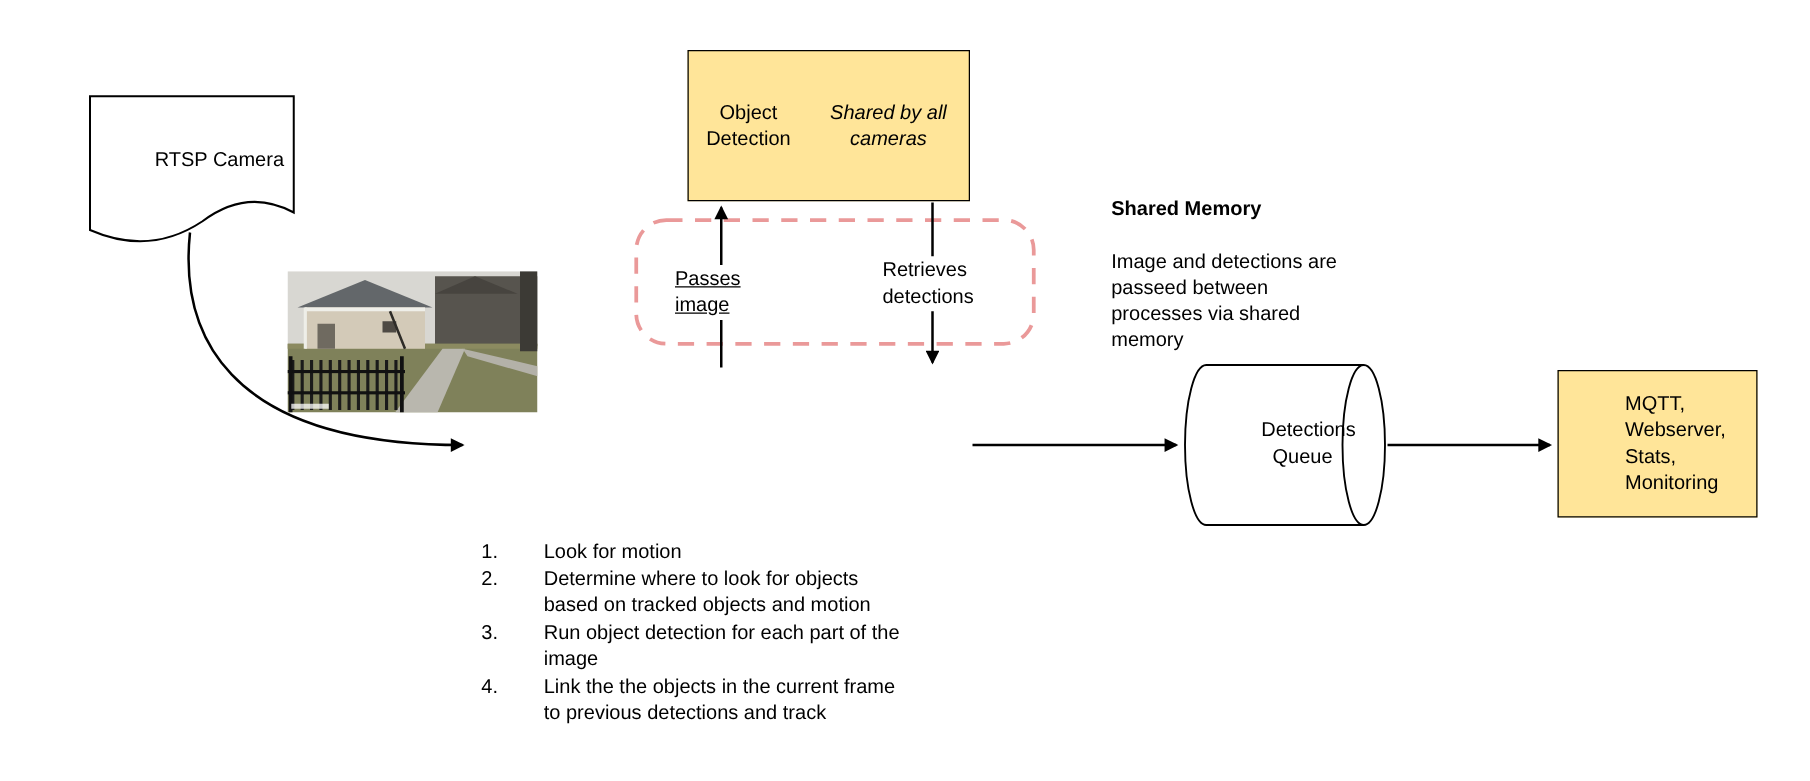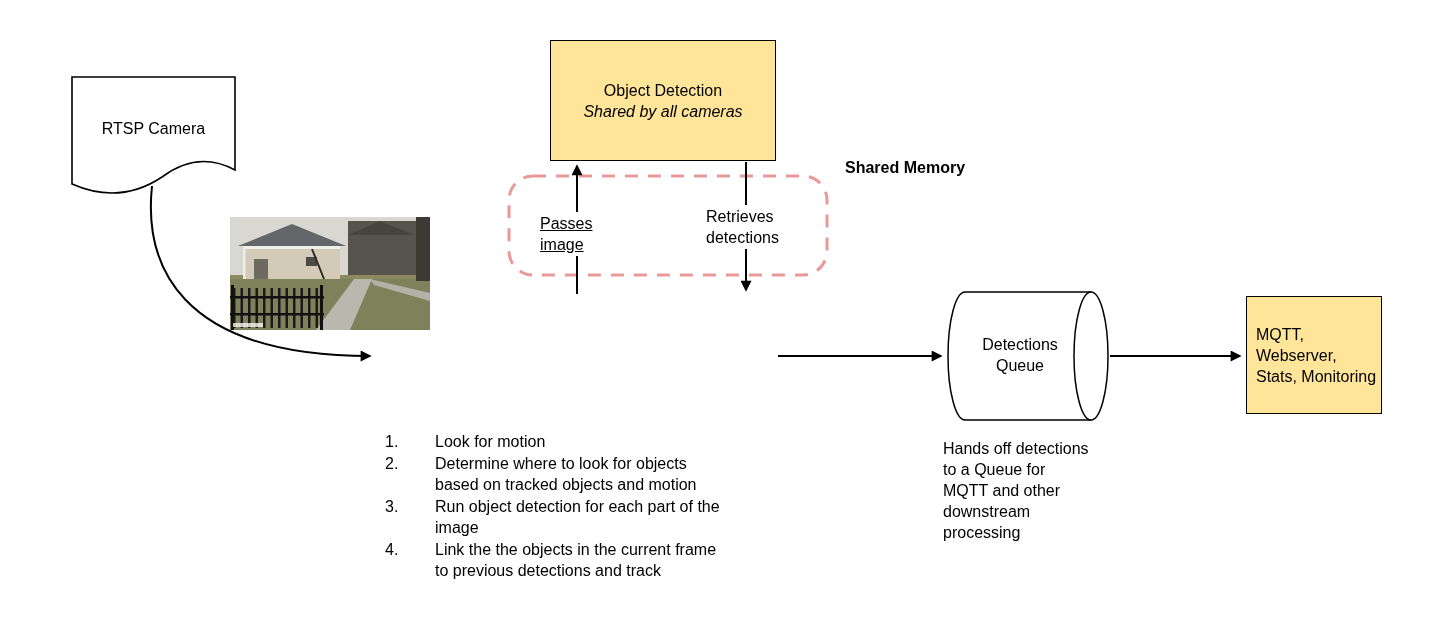--- a/index.html
+++ b/index.html
@@ -8,32 +8,32 @@
   .layer { position: absolute; left: 0; top: 0; }
 
   .box {
     position: absolute;
     background: #FFE599;
     border: 1.5px solid #000;
     font-size: 16px;
     line-height: 21px;
     color: #000;
   }
-  .box.center-flex { display: flex; flex-direction: column; align-items: center; justify-content: center; text-align: center; }
+  .box.center-flex { display: flex; flex-direction: row; align-items: center; justify-content: center; text-align: center; }
 
-  .t { position: absolute; font-size: 16px; line-height: 21px; color: #000; white-space: pre-line; }
+  .t { position: absolute; font-size: 16px; line-height: 21px; color: #000; white-space: pre-line; padding-left: 44px; }
   .bold { font-weight: bold; }
   .italic { font-style: italic; }
   .edge-label { background: #ffffff; padding: 1px 3px; }
 
   
   .rtsp-label     { left: 72px;  top: 118px; width: 163px; text-align: center; }
   .obj-detect     { left: 550px; top: 40px;  width: 226px; height: 121px; }
   .camera-n       { left: 375px; top: 295px; width: 401px; height: 123px; }
-  .outputs        { left: 1246px; top: 296px; width: 136px; height: 118px; display: flex; align-items: center; padding-left: 9px; text-align: left; }
+  .outputs        { left: 1246px; top: 296px; width: 160px; height: 118px; display: flex; align-items: center; padding-left: 9px; text-align: left; }
   .queue-label    { left: 965px; top: 334px; width: 110px; text-align: center; }
 
   .passes-label    { left: 537px; top: 212px; text-decoration: underline; }
   .retrieves-label { left: 703px; top: 205px; }
 
   .shared-mem   { left: 845px; top: 136px; }
   .fetch-text   { left: 45px;  top: 343px; }
   .handsoff-text{ left: 943px; top: 438px; }
 
   
@@ -104,28 +104,27 @@
   <div class="t queue-label">Detections
 Queue</div>
 
   <div class="t edge-label passes-label">Passes
 image</div>
   <div class="t edge-label retrieves-label">Retrieves
 detections</div>
 
   <div class="t shared-mem">
     <div class="bold">Shared Memory</div>
+    <div>Image and detections are
+passeed between
+processes via shared
+memory</div>
   </div>
 
 
-  <div class="t handsoff-text">Hands off detections
-to a Queue for
-MQTT and other
-downstream
-processing</div>
 
   <ol class="steps">
     <li>Look for motion</li>
     <li>Determine where to look for objects
 based on tracked objects and motion</li>
     <li>Run object detection for each part of the
 image</li>
     <li>Link the the objects in the current frame
 to previous detections and track</li>
   </ol>

